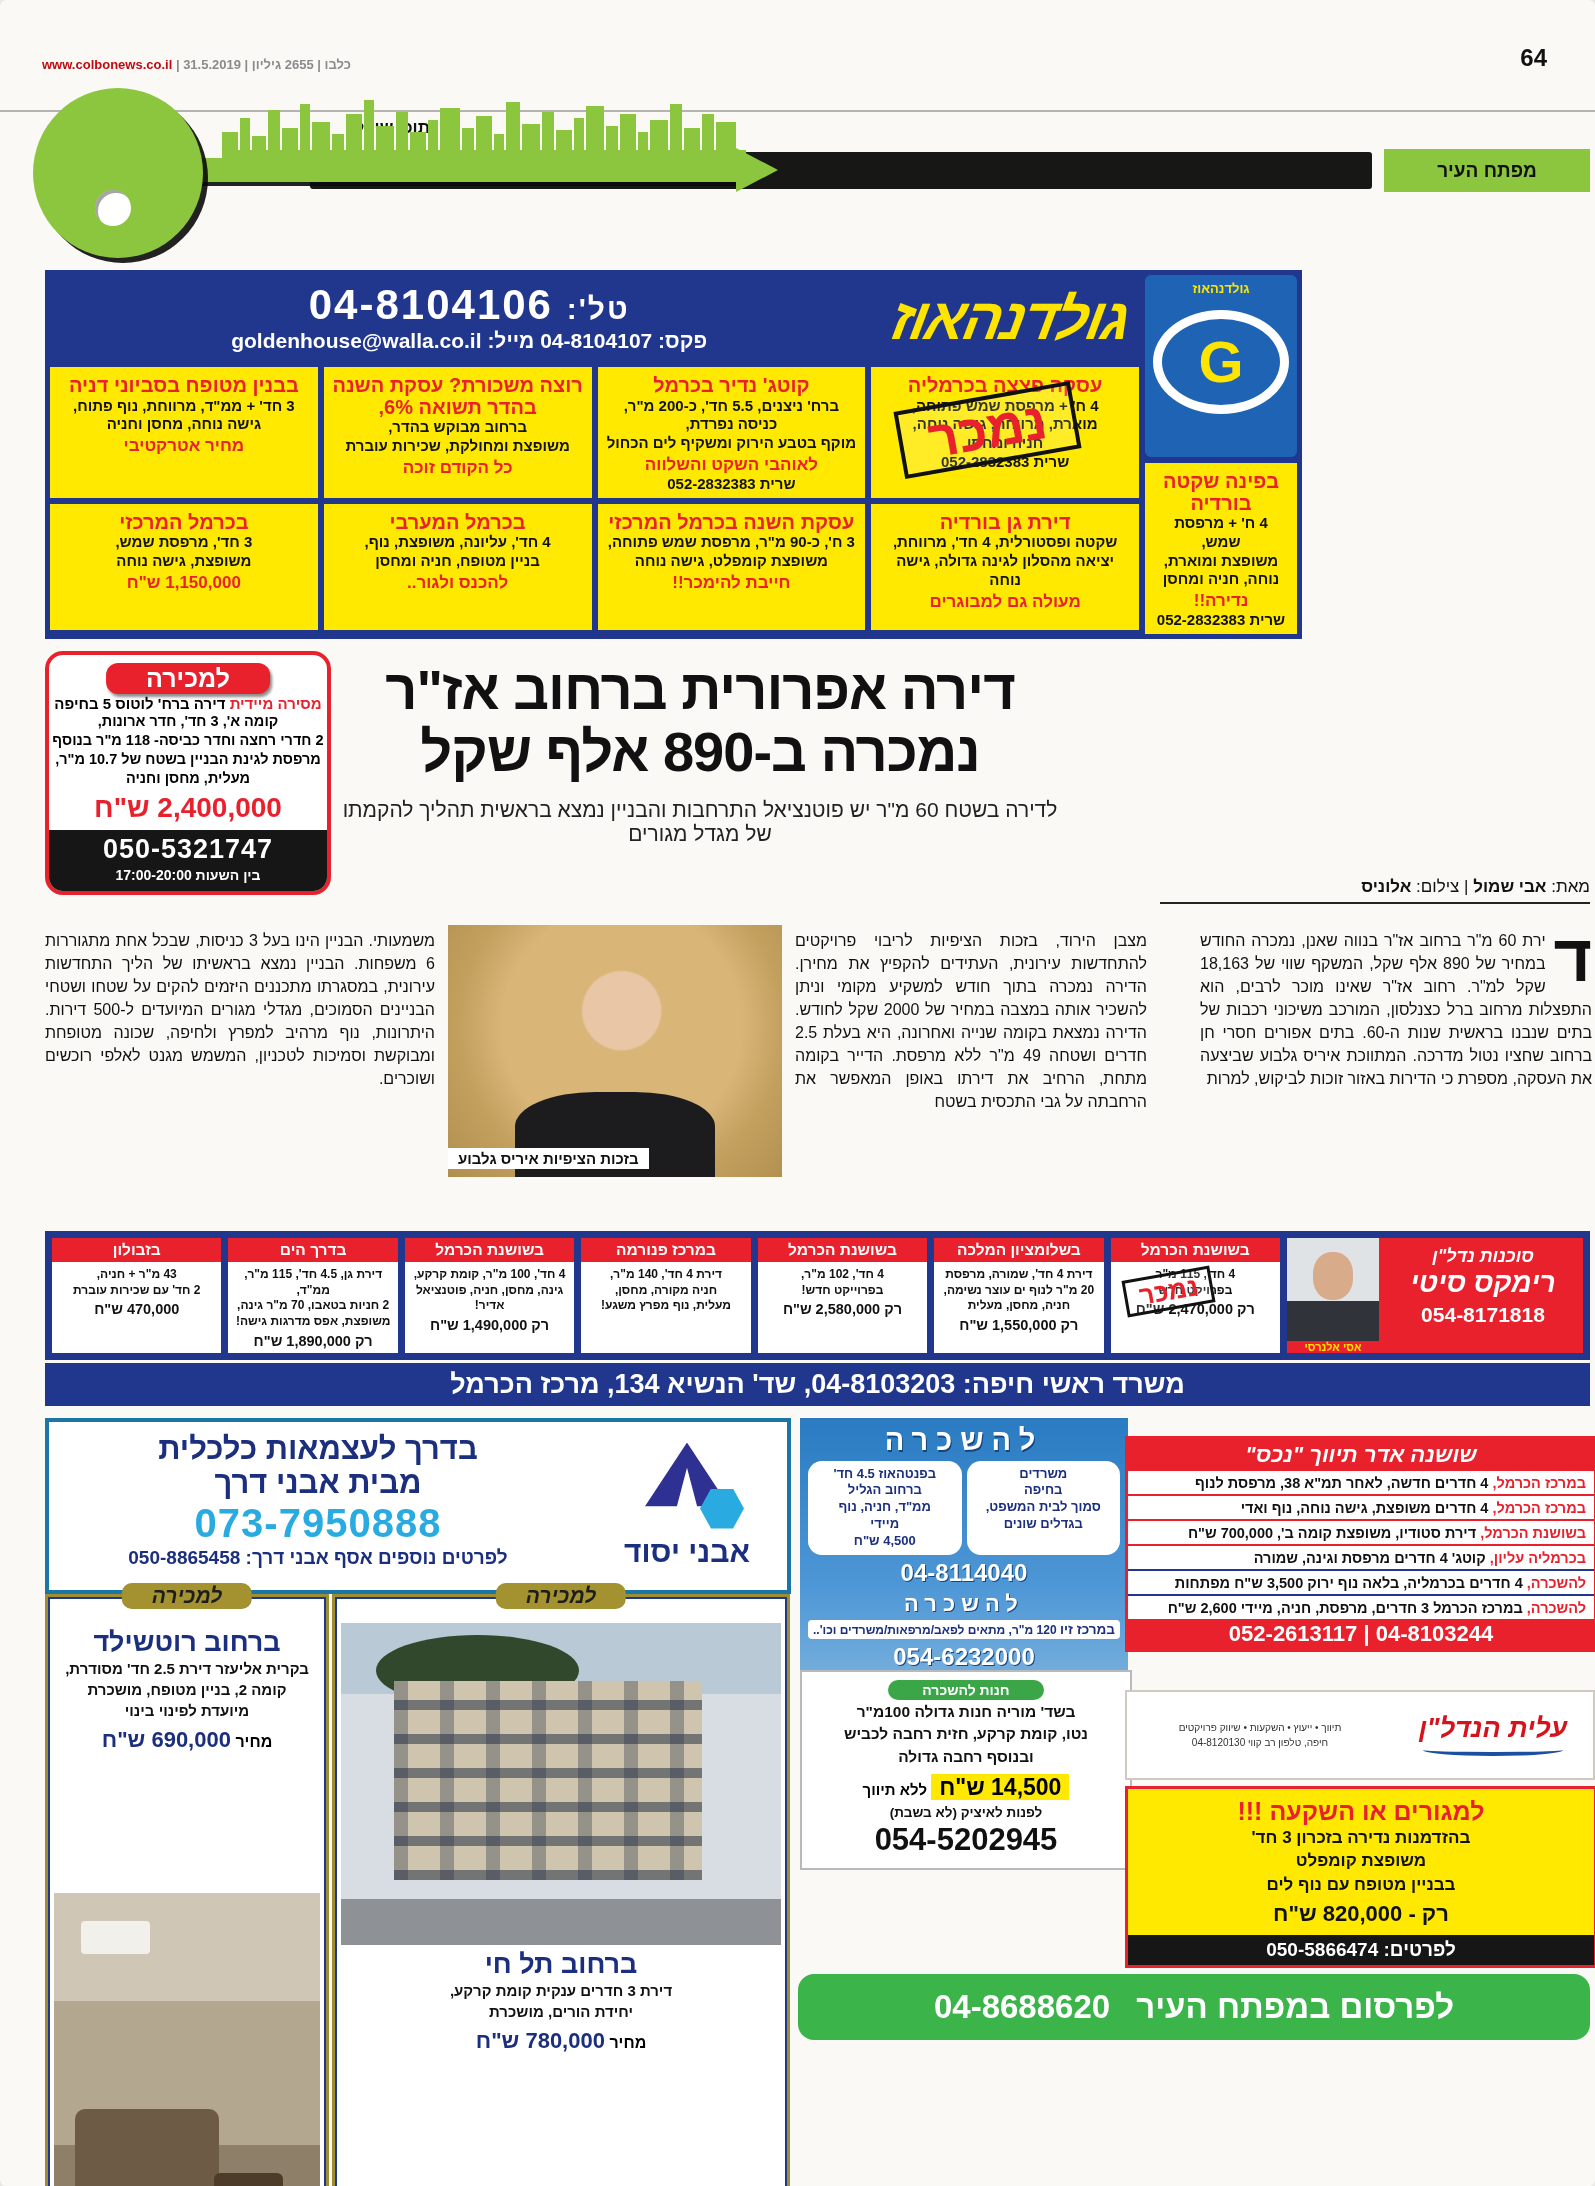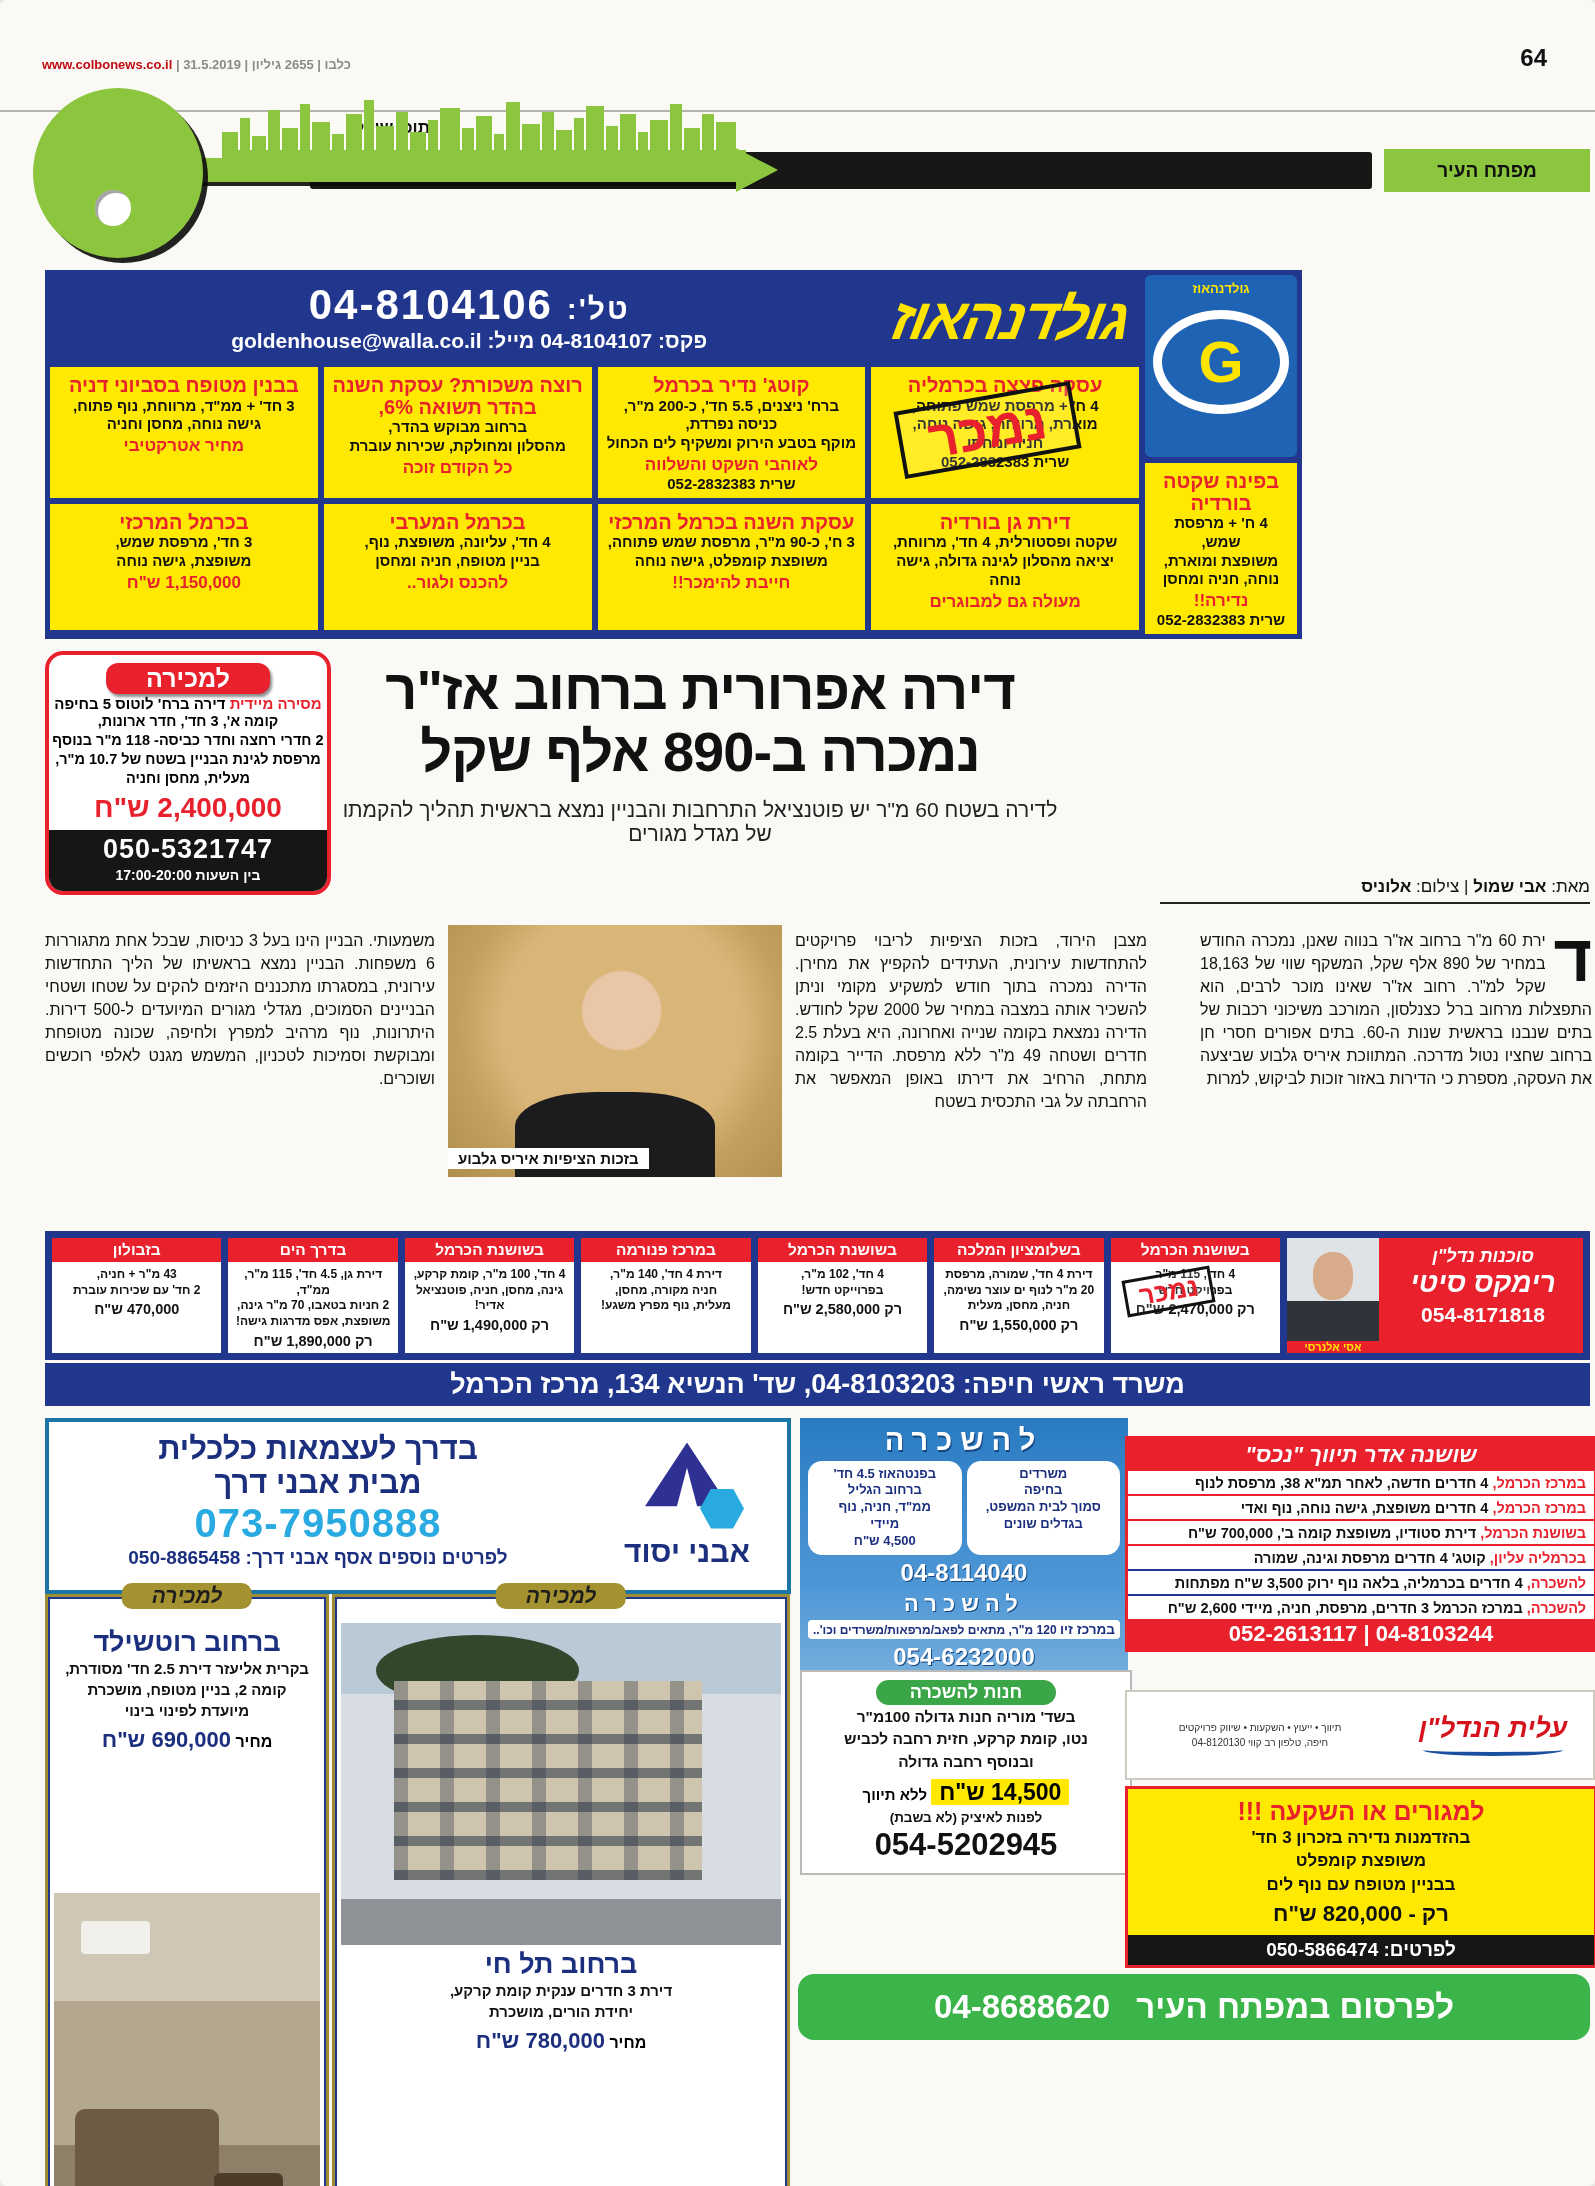--- a/index.html
+++ b/index.html
@@ -99,21 +99,21 @@
   .rentblue{position:absolute;left:800px;top:0;width:312px;background:linear-gradient(180deg,#2a7bc2,#4e97d6 60%,#7fb3de);text-align:center;padding:6px 8px 8px;}
   .rbhead{color:#fff;font-size:29px;font-weight:900;letter-spacing:8px;text-shadow:1px 2px 0 #14457e;}
   .rbrow{display:flex;gap:5px;margin-top:4px;}
   .rbbox{flex:1;background:#fff;border-radius:14px;padding:5px 3px;font-size:13px;font-weight:900;color:#1b2f7e;line-height:1.3;}
   .rbphone{color:#fff;font-size:24px;font-weight:900;margin-top:4px;text-shadow:1px 1px 0 #14457e;}
   .rbhead2{color:#fff;font-size:22px;font-weight:900;letter-spacing:6px;margin-top:4px;text-shadow:1px 1px 0 #14457e;}
   .rbstrip{background:#fff;border-radius:4px;margin-top:3px;padding:2px 3px;font-size:12px;font-weight:800;color:#1b2f7e;}
   .rbstrip .ld{font-weight:900;font-size:13.5px;margin-top:30px;}
   .rbfee{color:#fff;font-size:16px;font-weight:800;font-style:italic;margin-top:2px;}
   .shop{position:absolute;left:800px;top:252px;width:312px;background:#fff;border:2px solid #b9b9b9;text-align:center;padding:8px 8px 10px;}
-  .shoppill{display:inline-block;background:#3aa648;color:#fff;font-size:18px;font-weight:900;border-radius:18px;padding:2px 34px;}
+  .shoppill{display:inline-block;background:#3aa648;color:#fff;font-size:14px;font-weight:900;border-radius:18px;padding:2px 34px;}
   .shop .sl{font-size:15.5px;font-weight:800;color:#111;line-height:1.35;margin-top:2px;}
   .shopprice{margin-top:6px;font-size:15px;font-weight:800;}
   .shopprice .big{background:#ffe900;font-size:23px;font-weight:900;padding:0 8px;}
   .shop .sc{font-size:13.5px;font-weight:700;margin-top:4px;color:#111;}
   .shopphone{font-size:31px;font-weight:900;color:#111;margin-top:2px;}
   .shoshana{position:absolute;left:1125px;top:18px;width:466px;background:#fff;border:3px solid #e8212d;}
   .shhead{background:#e8212d;color:#fff;font-size:22px;font-weight:900;font-style:italic;text-align:center;padding:3px 0;}
   .shitem{padding:4px 8px 3px;font-size:14.5px;font-weight:800;color:#111;}
   .shitem .lead{color:#e8212d;font-weight:900;}
   .u-red{border-bottom:2px solid #e8212d;}
@@ -254,21 +254,21 @@
         <div class="ghad">
           <div class="t">קוטג' נדיר בכרמל</div>
           <div class="l">ברח' ניצנים, 5.5 חד', כ-200 מ"ר, כניסה נפרדת,</div>
           <div class="l">מוקף בטבע הירוק ומשקיף לים הכחול</div>
           <div class="hl">לאוהבי השקט והשלווה</div>
           <div class="ph">שרית 052-2832383</div>
         </div>
         <div class="ghad">
           <div class="t">רוצה משכורת? עסקת השנה בהדר תשואה 6%,</div>
           <div class="l">ברחוב מבוקש בהדר,</div>
-          <div class="l">מהסלון ומחולקת, שכירות עוברת</div>
+          <div class="l">משופצת ומחולקת, שכירות עוברת</div>
           <div class="hl">כל הקודם זוכה</div>
         </div>
         <div class="ghad">
           <div class="t">בבנין מטופח בסביוני דניה</div>
           <div class="l">3 חד' + ממ"ד, מרווחת, נוף פתוח,</div>
           <div class="l">גישה נוחה, מחסן וחניה</div>
           <div class="hl">מחיר אטרקטיבי</div>
         </div>
         <div class="ghad">
           <div class="t">דירת גן בורדיה</div>

